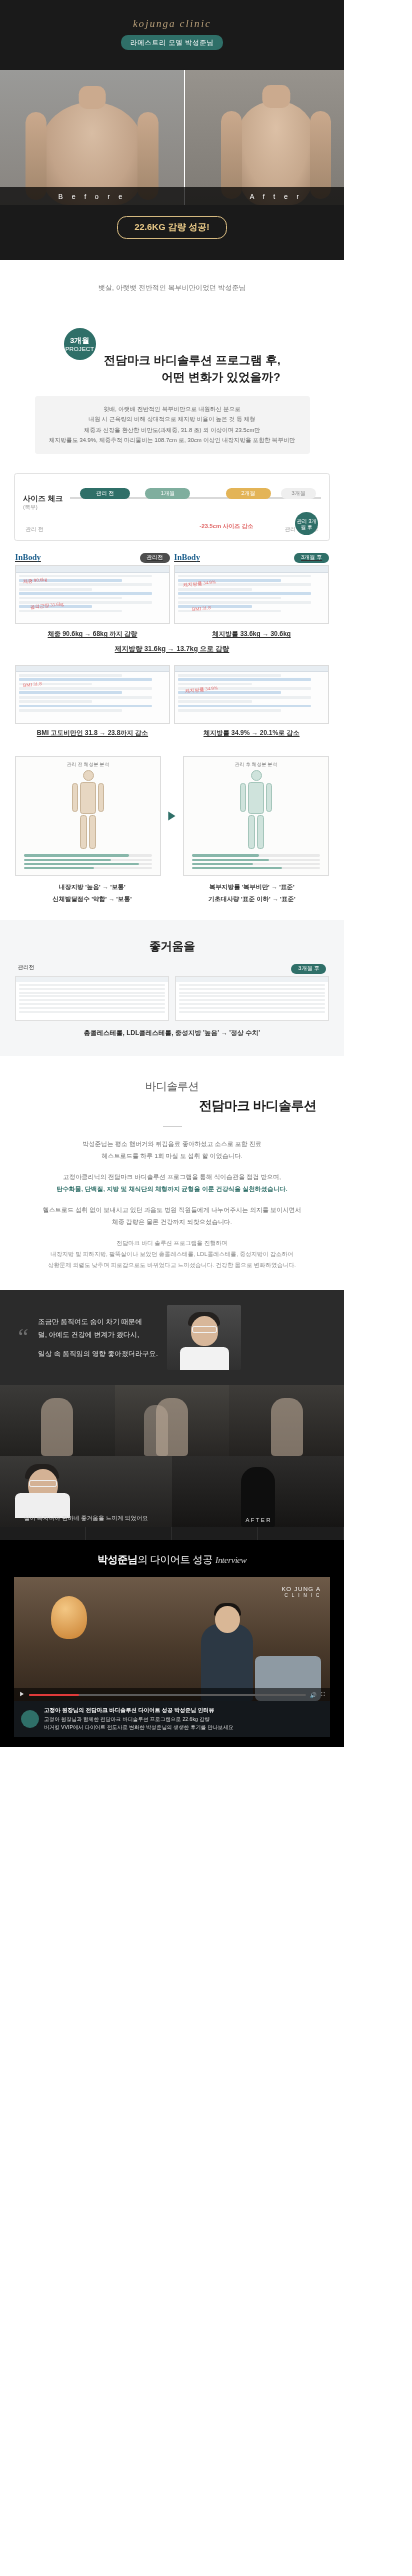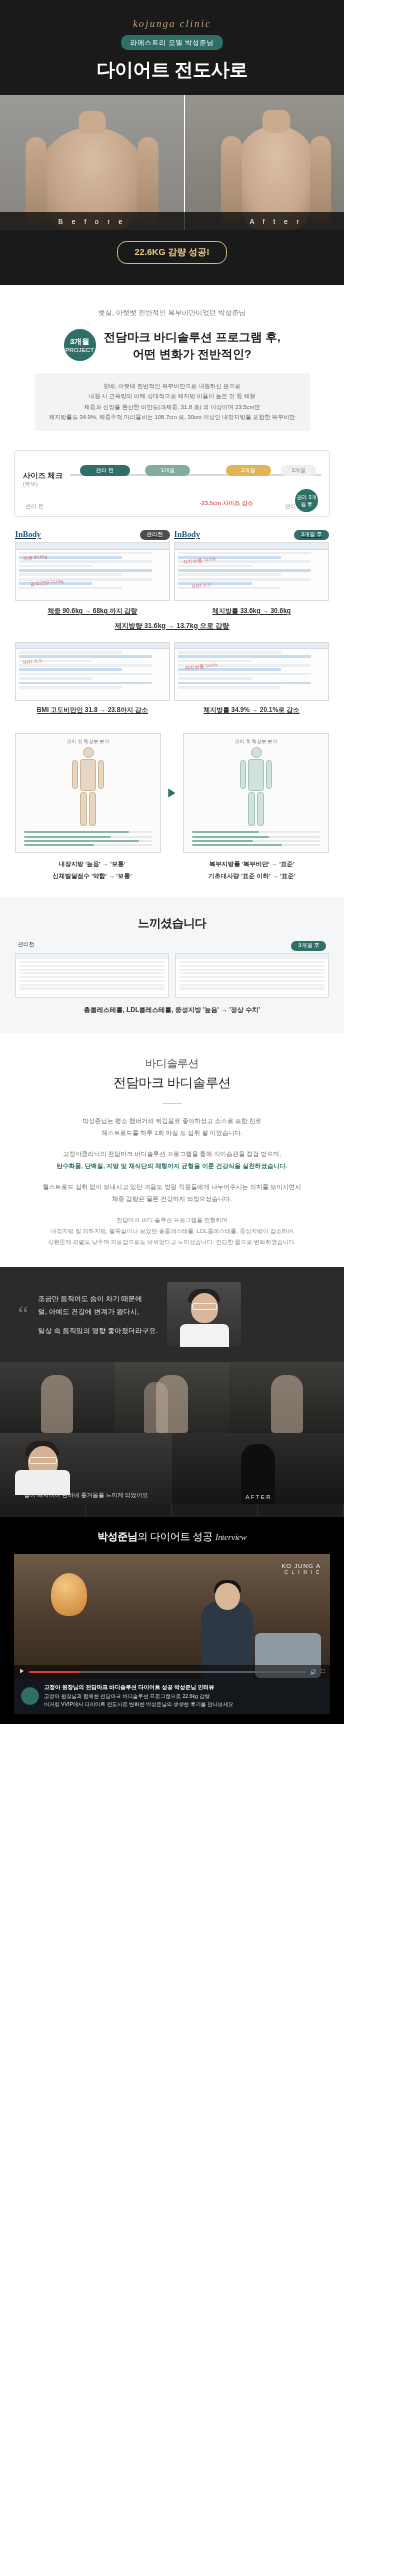--- a/index.html
+++ b/index.html
@@ -115,37 +115,37 @@
   .sec2-sub { font-size: 6.9px; color: #777; margin-bottom: 9.6px; }
   .proj-row { display: flex; align-items: center; justify-content: center; gap: 8.2px; margin-bottom: 4.1px;}
   .proj-badge {
     width: 32px; height: 32px; border-radius: 50%;
     background: #2f6f68; color: #fff;
     display: flex; flex-direction: column; align-items: center; justify-content: center;
     font-size: 6.2px; line-height: 1.2; flex: none;
   }
   .proj-badge b { font-size: 7.6px; }
   .sec2-title {
-    font-size: 11.7px; font-weight: bold; color: #222; line-height: 1.5; text-align: center;
+    font-size: 11.7px; font-weight: bold; color: #222; line-height: 1.5; text-align: right; margin-top: 48px;
   }
   .sec2-body {
     margin: 9.6px auto 0; width: 275px;
     background: #f3f3f3; border-radius: 2.7px;
     font-size: 5.8px; color: #666; line-height: 1.8; padding: 8.2px 11px; text-align: center;
   }
 
   
   .sizecheck {
     margin: 12.4px 13.7px 0;
     background: #fff; border: 0.7px solid #e3e3e3; border-radius: 2.7px;
     padding: 9.6px 8.2px 6.9px; position: relative;
   }
   .sc-head { display: flex; align-items: center; gap: 6.9px; }
   .sc-label { font-size: 7.6px; font-weight: bold; color: #333; }
-  .sc-label span { display: block; font-size: 5.5px; color: #999; font-weight: normal; font-family: Liberation Serif, serif; }
+  .sc-label span { display: block; font-size: 5.5px; color: #999; font-weight: normal; }
   .sc-plot { flex: 1; height: 38px; position: relative; }
   .sc-line {
     position: absolute; left: 0; right: 0; top: 13.7px; height: 1.4px;
     background: #d9d9d9;
   }
   .sc-bar {
     position: absolute; top: 4.8px; height: 11px; border-radius: 5.5px;
     color: #fff; font-size: 5.5px; display: flex; align-items: center; justify-content: center;
   }
   .sc-bar.a { left: 4%; width: 20%; background: #2f6f68; }
@@ -243,21 +243,21 @@
   .blood-sheet {
     flex: 1; height: 45px; background: #fff; border: 0.7px solid #e0e0e0; overflow: hidden;
   }
   .blood-sheet .bh { height: 5.5px; background: #edf1f4; }
   .blood-sheet .br { height: 2.1px; margin: 1.7px 3.4px; background: #eef0f1; border-radius: 0.7px; }
   .blood-caption { margin-top: 8.2px; font-size: 6.5px; font-weight: bold; color: #333; }
 
   
   .intro { padding: 23.4px 27.5px 19px; text-align: center; }
   .intro .brand { font-size: 11px; color: #555; margin-bottom: 2.7px; letter-spacing: -0.3px;}
-  .intro .solution { font-size: 13px; font-weight: normal; color: #1c1c1c; letter-spacing: -0.3px; }
+  .intro .solution { font-size: 13px; font-weight: bold; color: #1c1c1c; letter-spacing: -0.3px; text-align: right; }
   .intro .divider { width: 19px; height: 0.7px; background: #cfcfcf; margin: 11px auto; }
   .intro p { font-size: 6.2px; line-height: 2.0; color: #6b6b6b; }
   .intro p .em { color: #2f6f68; font-weight: bold; }
   .intro p.small { font-size: 5.8px; color: #8a8a8a; margin-top: 9.6px; line-height: 1.9;}
 
   
   .quote {
     background: #2b2b2b; color: #e9e9e9; display: flex; align-items: center;
     padding: 15px 18px; gap: 9.6px;
   }
@@ -344,21 +344,20 @@
 </style>
 </head>
 <body>
 
 <div class="page">
 
   <section class="hero">
     <div class="hero-brand">kojunga clinic</div>
     <div class="hero-badge">라메스트리 모델 박성준님</div>
     <div class="hero-title">
-      <div>다이어트 전도사로</div>
     </div>
 
     <div class="ba-wrap">
       <div class="ba-imgs">
         <div class="ba-half before">
           <div class="torso">
             <div class="body">
                 <div class="neck"></div>
                 <div class="arm l"></div>
                 <div class="arm r"></div>
@@ -387,21 +386,21 @@
 
   <section class="sec2">
     <div class="sec2-sub">뱃살, 아랫뱃 전반적인 복부비만이었던 박성준님</div>
     <div class="proj-row">
       <div class="proj-badge">
         <b>3개월</b>
         <span>PROJECT</span>
       </div>
       <div class="sec2-title">
         <div>전담마크 바디솔루션 프로그램 후,</div>
-        <div>어떤 변화가 전반적인?</div>
+        <div>어떤 변화가 있었을까?</div>
       </div>
     </div>
     <div class="sec2-body">
       <div>윗배, 아랫배 전반적인 복부비만으로 내원하신 분으로</div>
       <div>내원 시 근육량의 비해 상대적으로 체지방 비율이 높은 것 등 체형</div>
       <div>체중과 신장을 환산한 비만도(과체중, 31.8 초) 외 이상이며 23.5cm만</div>
       <div>체지방률도 34.9%, 체중추적 마리물비는 108.7cm 로, 30cm 이상인 내장지방을 포함한 복부비만</div>
     </div>
   </section>
 
@@ -580,21 +579,21 @@
   </div>
 
   <div class="fig-notes">
     <div>내장지방 '높음' → '보통'</div>
     <div>복부지방률 '복부비만' → '표준'</div>
     <div>신체발달점수 '약함' → '보통'</div>
     <div>기초대사량 '표준 이하' → '표준'</div>
   </div>
 
   <section class="blood">
-    <h3>느끼셨습니다</h3>
+    <h3>좋거움을</h3>
     <div class="blood-tabs">
       <span>관리전</span>
       <span class="ib-pill green">3개월 후</span>
     </div>
     <div class="blood-sheets">
       <div class="blood-sheet">
         <div class="bh"></div>
         <div class="br"></div>
           <div class="br"></div>
           <div class="br"></div>

